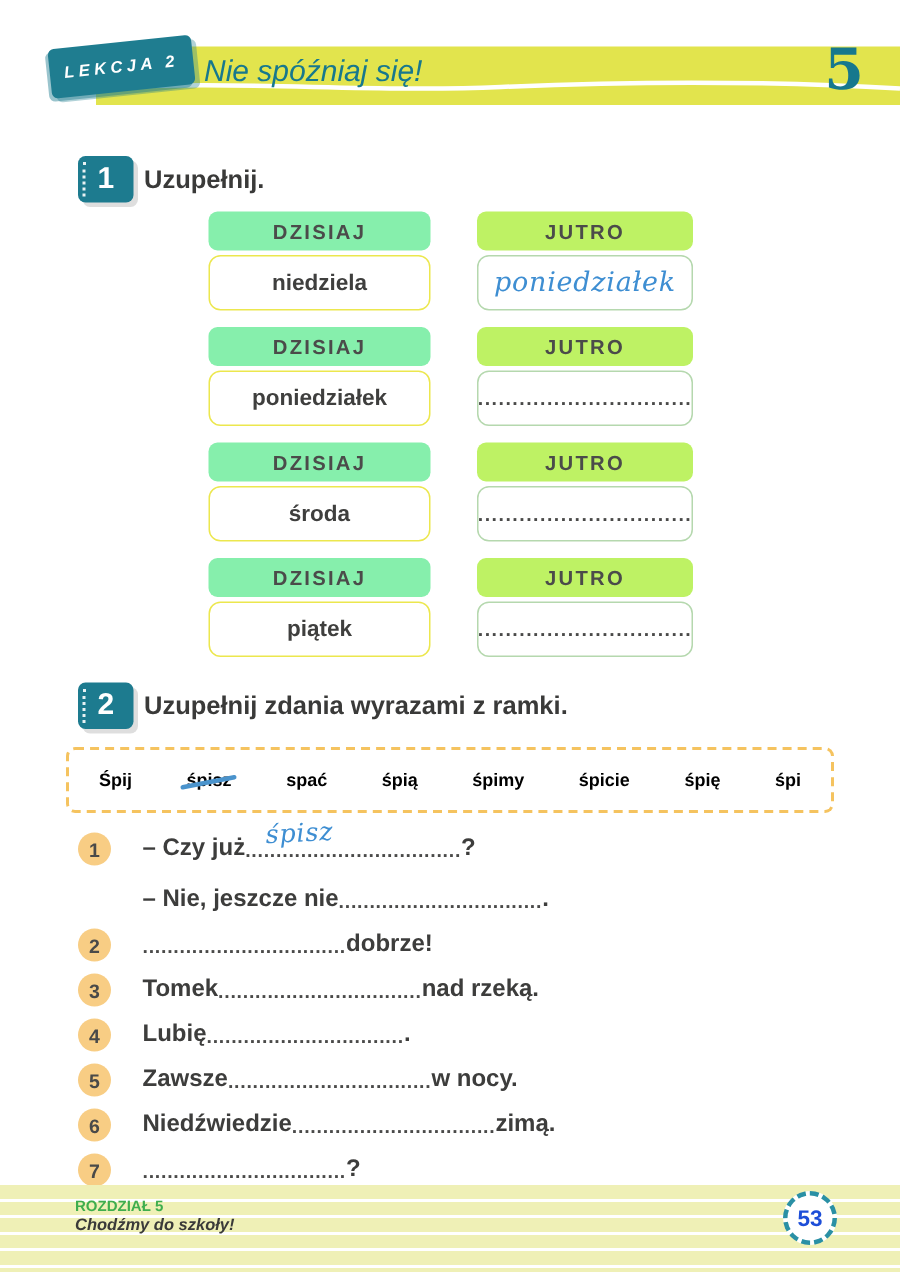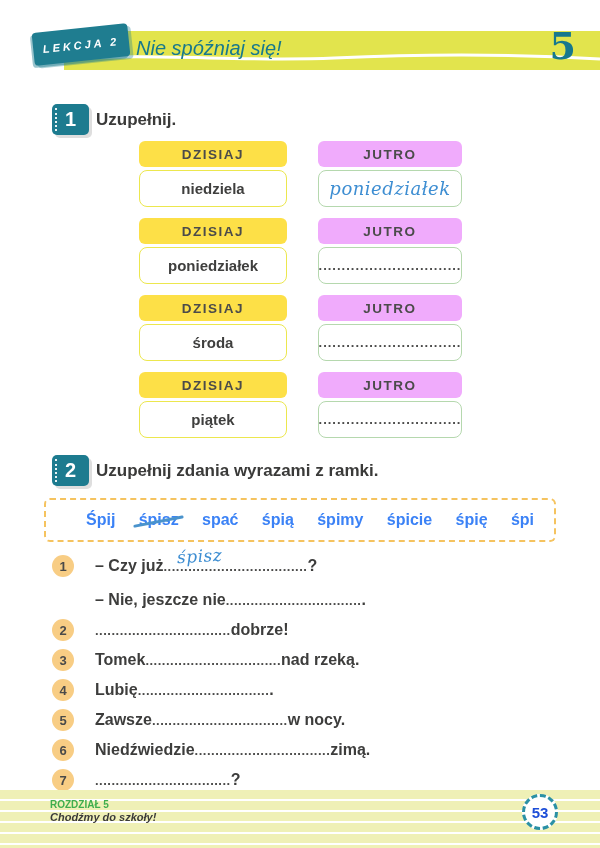--- a/index.html
+++ b/index.html
@@ -48,42 +48,42 @@
   
   .tbl { position:absolute; left:139px; top:141px; width:323px; }
   .pair { margin-bottom:11px; }
   .cells { display:flex; }
   .cell-l { width:148px; margin-right:31px; }
   .cell-r { width:144px; }
   .hdr {
     height:26px; border-radius:6px; display:flex; align-items:center; justify-content:center;
     font-size:13.5px; font-weight:bold; letter-spacing:1.5px; color:#4b4b4a; margin-bottom:3px;
   }
-  .hdr-today { background:#fde047; }
-  .hdr-tomorrow { background:#f0abfc; }
+  .hdr-today { background:#86efac; }
+  .hdr-tomorrow { background:#bef264; }
   .ans {
     height:37px; background:#fff; border-radius:8px;
     display:flex; align-items:center; justify-content:center;
     font-size:15px; font-weight:bold; color:#3f3f3e;
   }
   .ans-today { border:1.5px solid #ece74e; }
   .ans-tomorrow { border:1.5px solid #b5d8ae; }
   .dots { font-weight:bold; color:#4a4a49; letter-spacing:1px; font-size:13px; }
   .handwritten {
     font-family:"DejaVu Serif", serif; font-style:italic; color:#3e8ed2;
     font-size:18px; font-weight:normal; letter-spacing:.5px;
   }
 
   
   .word-box {
     position:absolute; left:44px; top:498px; width:512px; height:44px;
     border:2px dashed #f5c35f; border-radius:6px;
     display:flex; align-items:center; justify-content:space-between; padding:0 20px;
   }
-  .word { font-size:16px; font-weight:bold; color:#3b82f6; position:relative;margin-left:20px; }
+  .word { font-size:12px; font-weight:bold; color:#000000; position:relative; }
   .word.struck::after {
     content:""; position:absolute; left:-14%; top:52%; width:128%; height:3px;
     background:#4a93cc; border-radius:3px; transform:rotate(-11deg);
   }
 
   
   .sentences { position:absolute; left:52px; top:551px; width:510px; }
   .line { display:flex; align-items:center; height:30px; }
   .line.first { margin-bottom:4px; }
   .num-circle {

